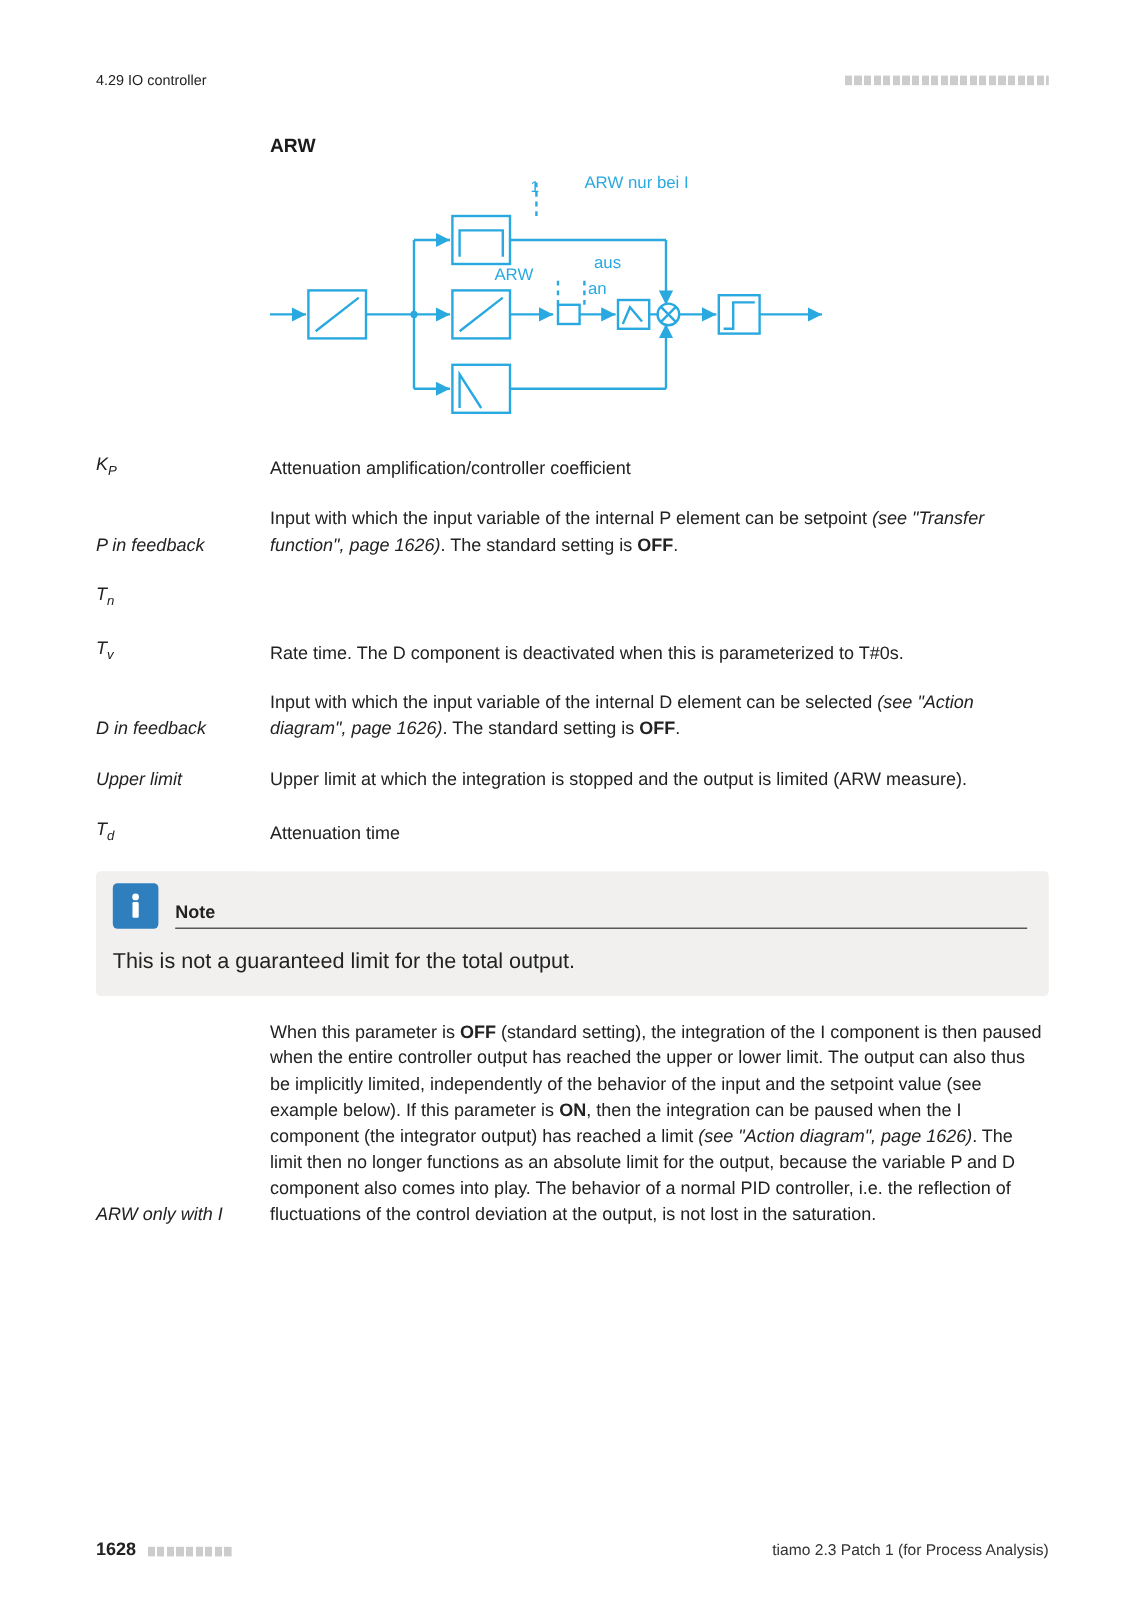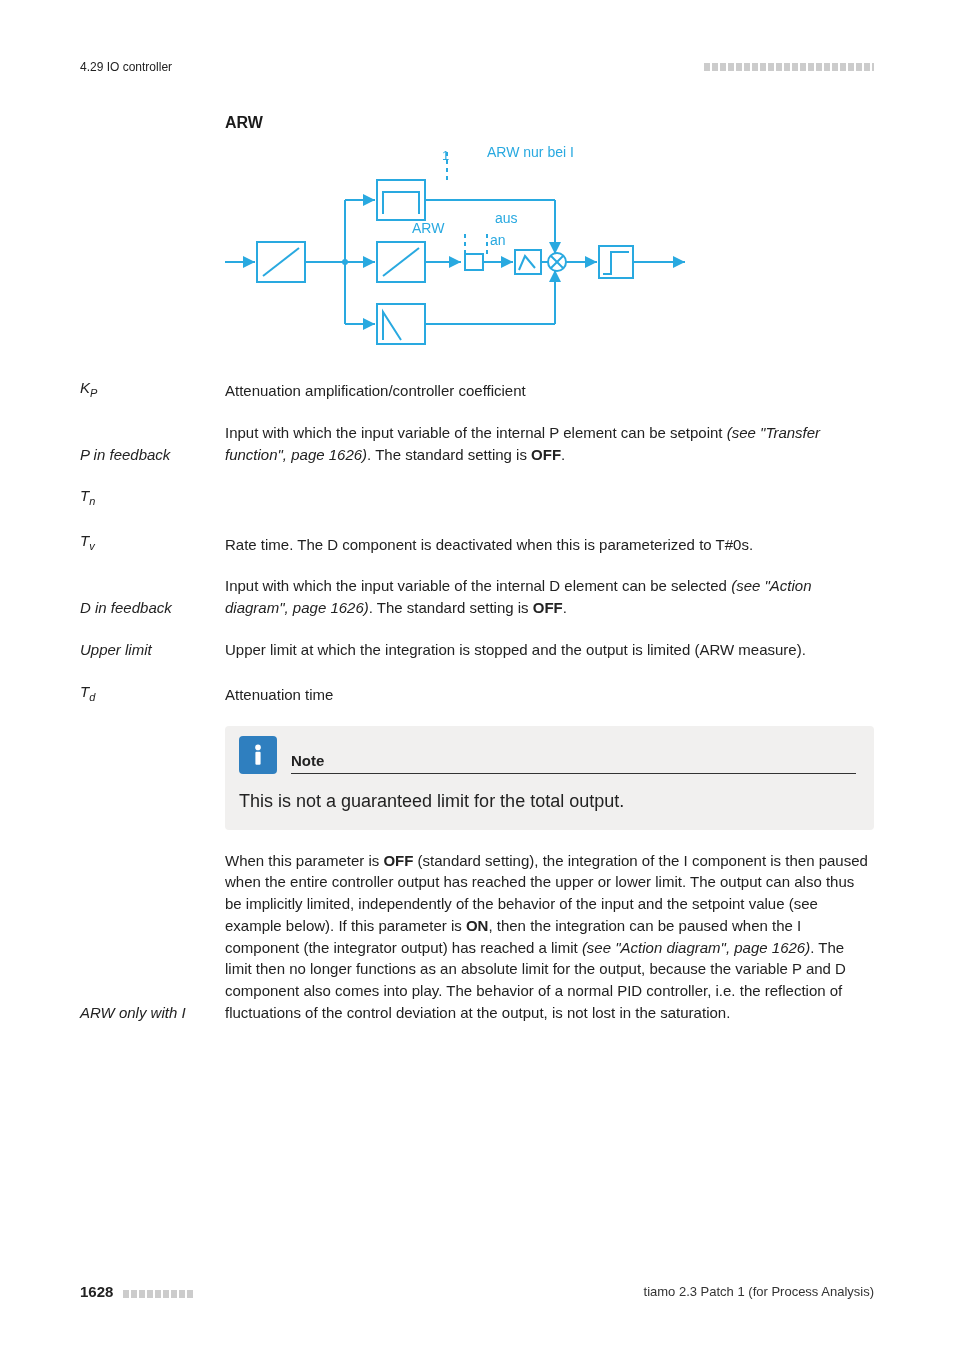--- a/index.html
+++ b/index.html
@@ -75,21 +75,20 @@
   .def-desc {
     flex: 1;
     font-size: 15px;
     line-height: 1.45;
     color: #222;
   }
   .def-desc em { font-style: italic; }
   .def-desc strong { font-weight: 700; }
 
   .note-block-wrap {
-    margin-left: 145px;
     margin-top: 5px;
     margin-bottom: 20px;
     background: #f1f0ef;
     border-radius: 4px;
     padding: 10px 18px 16px 14px;
   }
   .note-head-row{
     display:flex; align-items:flex-end; gap:14px; margin-bottom:6px;
   }
   .note-icon {

